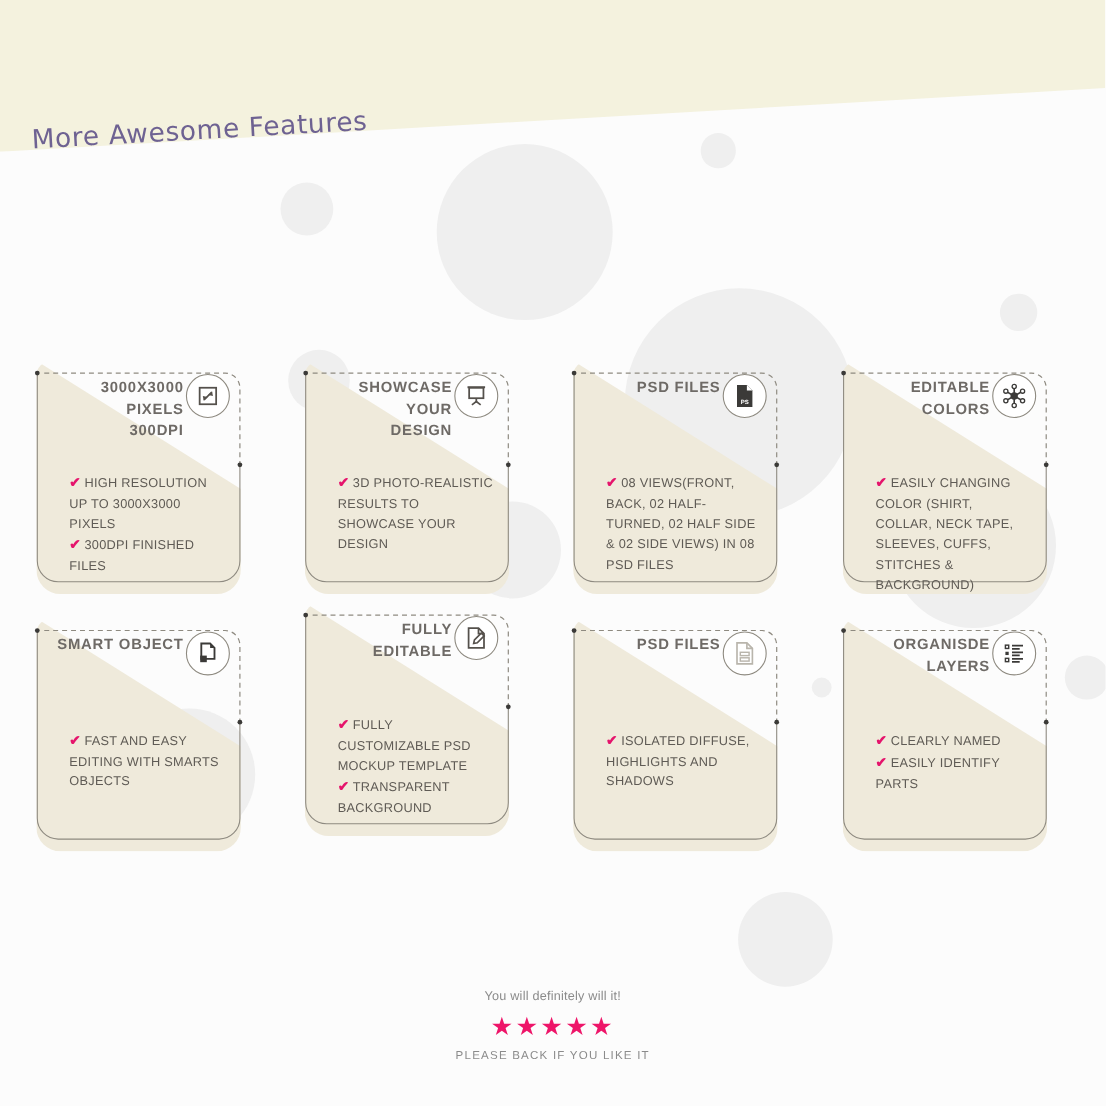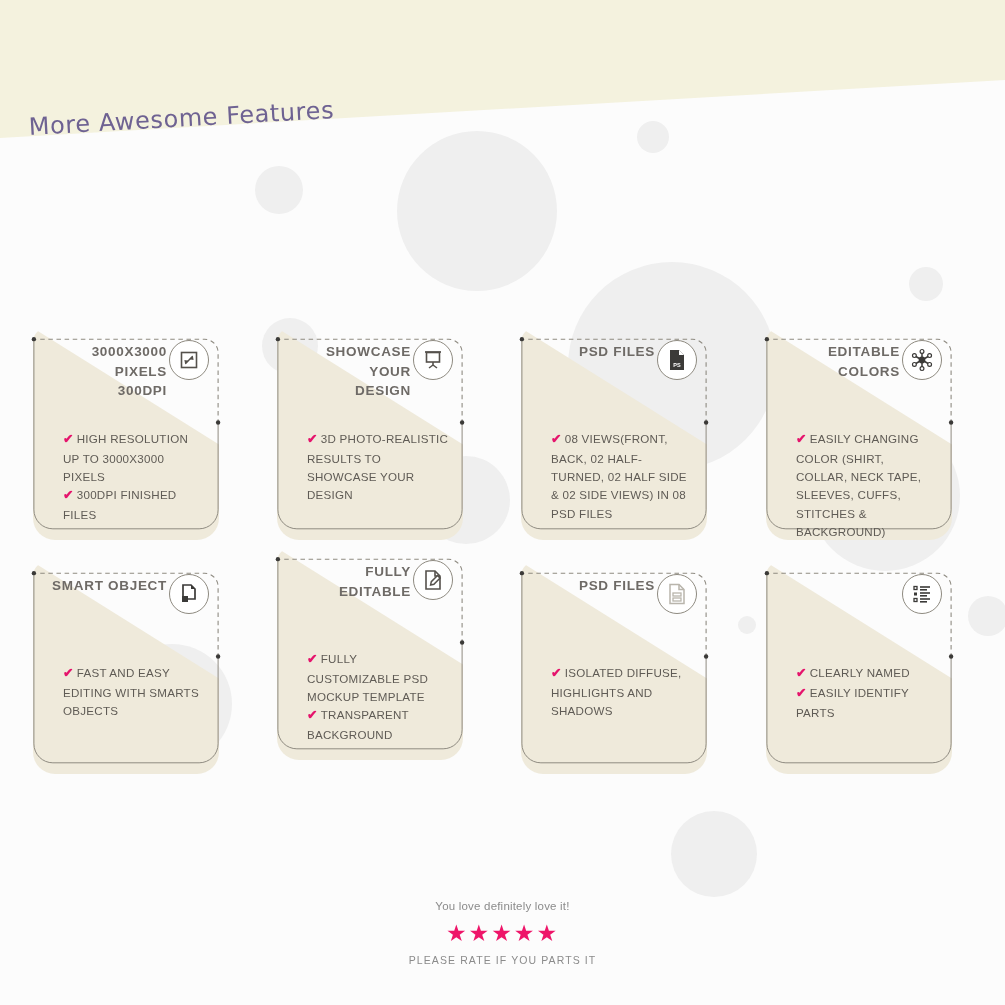--- a/index.html
+++ b/index.html
@@ -271,20 +271,24 @@
       </div>
     </div>
     <div class="card" style="left: 766px; top: 562px;">
       <div class="card-fill"></div>
       <svg class="card-border" viewBox="0 0 206 212">
         <path d="M8 1 H190 A15 15 0 0 1 205 16 V93.28" fill="none" stroke="#8E8A80" stroke-width="1.2" stroke-dasharray="5 4"></path>
         <path d="M1 1 V190 A21 21 0 0 0 22 211 H184 A21 21 0 0 0 205 190 V93.28" fill="none" stroke="#8E8A80" stroke-width="1.1"></path>
         <circle cx="1" cy="1" r="2.4" fill="#3B3A38"></circle>
         <circle cx="205" cy="93.28" r="2.4" fill="#3B3A38"></circle>
       </svg>
+      <div class="card-head">
+        <div>ORGANISDE</div>
+        <div>LAYERS</div>
+      </div>
       <div class="card-icon">
         <svg width="22" height="22" viewBox="0 0 22 22">
           <rect x="3" y="3.5" width="3" height="3" fill="none" stroke="#3B3A38" stroke-width="1.3"></rect>
           <rect x="3" y="9.5" width="3" height="3" fill="#3B3A38"></rect>
           <rect x="3" y="15.5" width="3" height="3" fill="none" stroke="#3B3A38" stroke-width="1.3"></rect>
           <line x1="9" y1="4" x2="19" y2="4" stroke="#3B3A38" stroke-width="1.6"></line>
           <line x1="9" y1="6.8" x2="16" y2="6.8" stroke="#3B3A38" stroke-width="1.6"></line>
           <line x1="9" y1="10" x2="19" y2="10" stroke="#3B3A38" stroke-width="1.6"></line>
           <line x1="9" y1="12.8" x2="16" y2="12.8" stroke="#3B3A38" stroke-width="1.6"></line>
           <line x1="9" y1="16" x2="19" y2="16" stroke="#3B3A38" stroke-width="1.6"></line>
@@ -292,16 +296,16 @@
         </svg>
       </div>
       <div class="card-list">
         <div class="li"><span class="tick">✔</span><span>CLEARLY NAMED</span></div>
         <div class="li"><span class="tick">✔</span><span>EASILY IDENTIFY PARTS</span></div>
       </div>
     </div>
   </div>
 
 <div id="footer">
-  <div id="footer-love">You love definitely love it!</div>
+  <div id="footer-love">You will definitely will it!</div>
   <div id="footer-stars">★★★★★</div>
-  <div id="footer-rate">PLEASE RATE IF YOU PARTS IT</div>
+  <div id="footer-rate">PLEASE BACK IF YOU LIKE IT</div>
 </div>
 
 </body></html>

